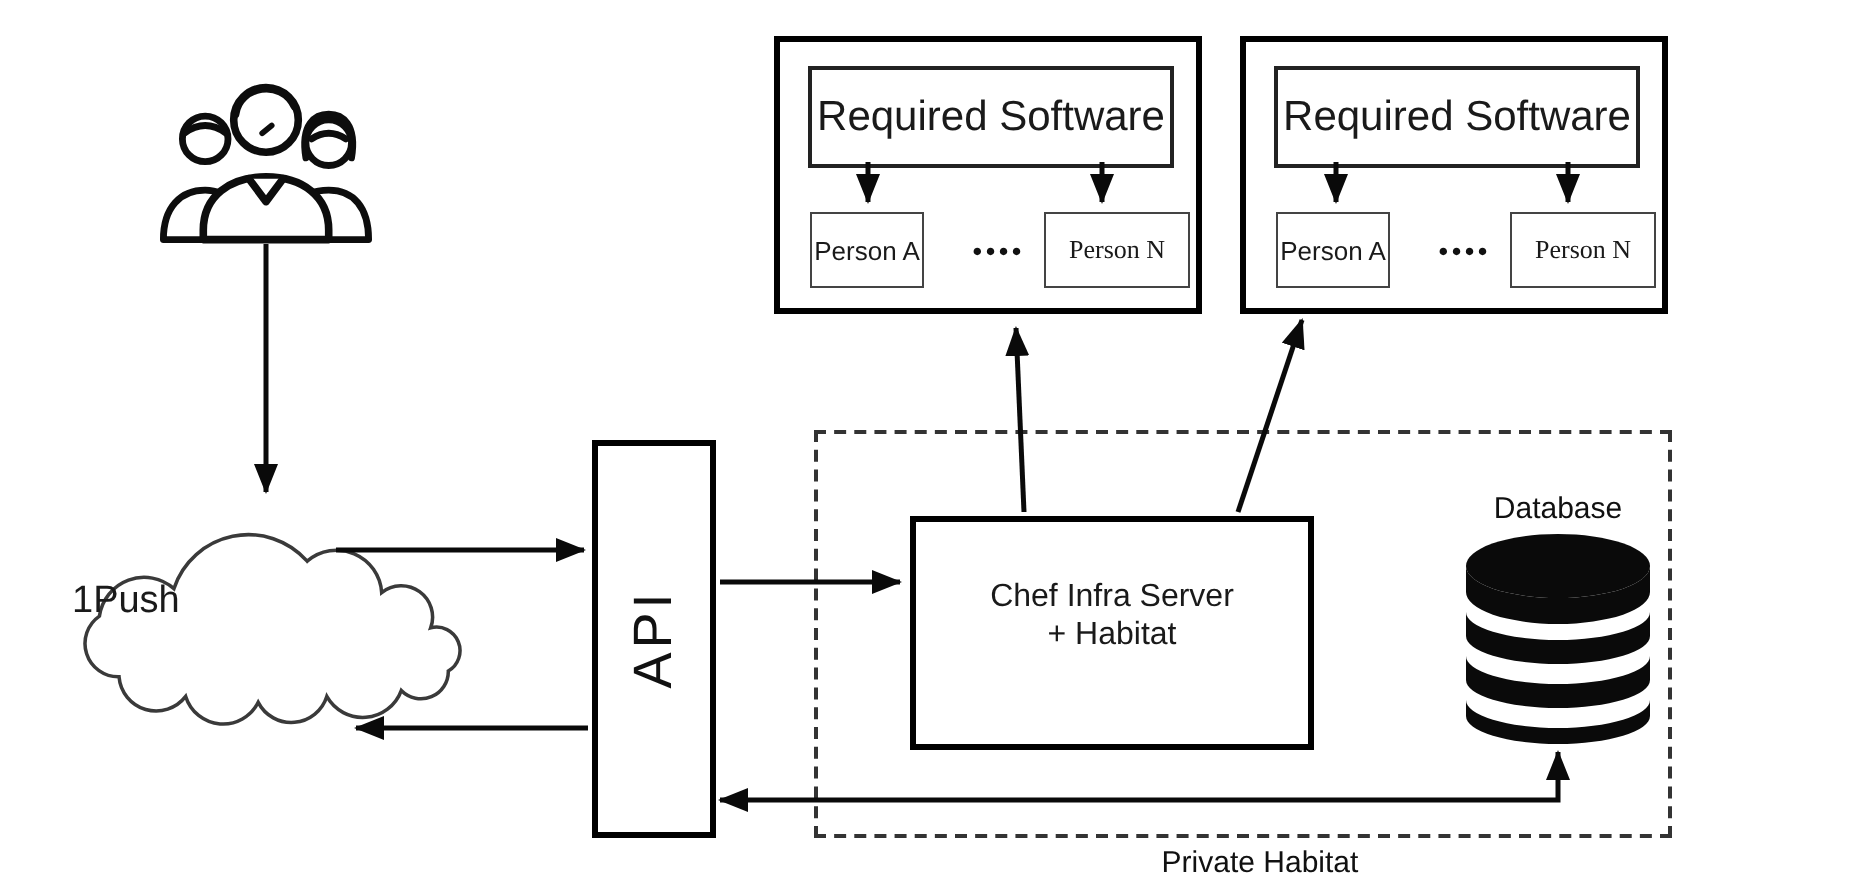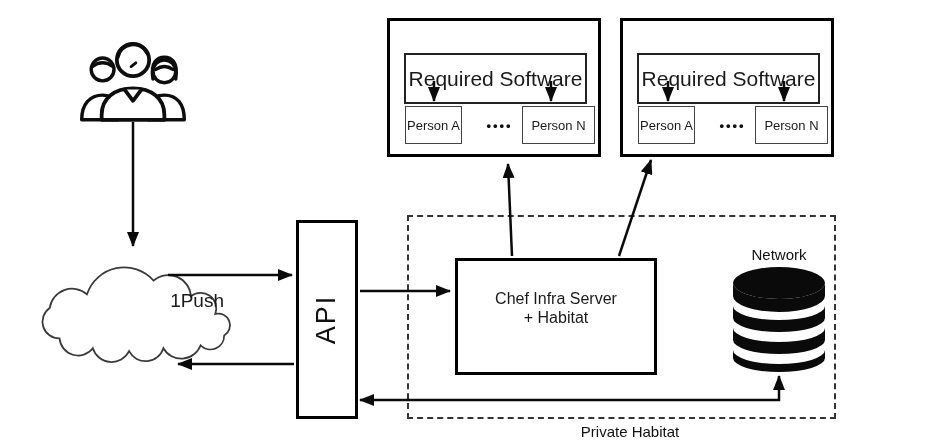--- a/index.html
+++ b/index.html
@@ -34,37 +34,37 @@
   .chef-box span{display:block;font-size:16px;line-height:19px;text-align:center;color:#1a1a1a;}
   .sw-group{
     top:18px;width:214px;height:139px;
     border:3px solid #000;background:#fff;box-sizing:border-box;
   }
   .g1{left:387px;} .g2{left:620px;}
   .rs-box{
     left:14px;top:12px;width:183px;height:51px;
     border:2px solid #222;box-sizing:border-box;background:#fff;
     display:flex;align-items:center;justify-content:center;
-    font-size:21px;color:#1a1a1a;white-space:nowrap;margin-top:20px;
+    font-size:21px;color:#1a1a1a;white-space:nowrap;
   }
   .person-box{
     top:85px;height:38px;border:1.5px solid #444;box-sizing:border-box;background:#fff;
     display:flex;align-items:center;justify-content:center;font-size:13px;color:#1a1a1a;
   }
-  .pa{left:15px;width:57px;} .pn{left:132px;width:73px;}
+  .pa{left:15px;width:57px;} .pn{left:132px;width:73px;font-family:Liberation Serif, serif;}
   .dots{
     left:87px;top:85px;width:45px;height:38px;
     display:flex;align-items:center;justify-content:center;
     font-size:13px;font-weight:900;letter-spacing:2px;color:#111;
   }
   
   .cloud-wrap{left:36px;top:246px;width:196px;height:128px;}
   .cloud-wrap svg{position:absolute;left:0;top:0;}
   .cloud-text{
-    position:absolute;left:0px;top:42px;width:188px;text-align:right;
+    position:absolute;left:0px;top:42px;width:188px;text-align:left;
     font-size:19px;line-height:26px;color:#1a1a1a;
   }
   .cloud-text span{display:block;}
   
   .db{left:732px;top:246px;width:94px;height:126px;}
   .db-label{position:absolute;left:0;top:0;width:94px;text-align:center;font-size:15px;color:#111;}
   .db svg{position:absolute;left:0;top:20px;}
   
   .people-icon{left:76px;top:34px;}
   .arrow-layer{left:0;top:0;pointer-events:none;}
@@ -114,21 +114,21 @@
 
   <div class="abs net-box"></div>
   <div class="abs net-label">Private Habitat</div>
 
   <div class="abs chef-box">
     <span>Chef Infra Server</span>
     <span>+ Habitat</span>
   </div>
 
   <div class="abs db">
-    <div class="db-label">Network</div>
+    <div class="db-label">Database</div>
     <svg width="94" height="107" viewBox="0 0 94 107" fill="#0a0a0a">
       <ellipse cx="47" cy="17" rx="46" ry="16"></ellipse>
       <path d="M1,17 A46,16 0 0 0 93,17 L93,30 A46,16 0 0 1 1,30 Z"></path>
       <path d="M1,40 A46,14 0 0 0 93,40 L93,52 A46,14 0 0 1 1,52 Z"></path>
       <path d="M1,62 A46,14 0 0 0 93,62 L93,74 A46,14 0 0 1 1,74 Z"></path>
       <path d="M1,84 A46,14 0 0 0 93,84 L93,92 A46,14 0 0 1 1,92 Z"></path>
     </svg>
   </div>
 
   <div class="abs sw-group g1">

